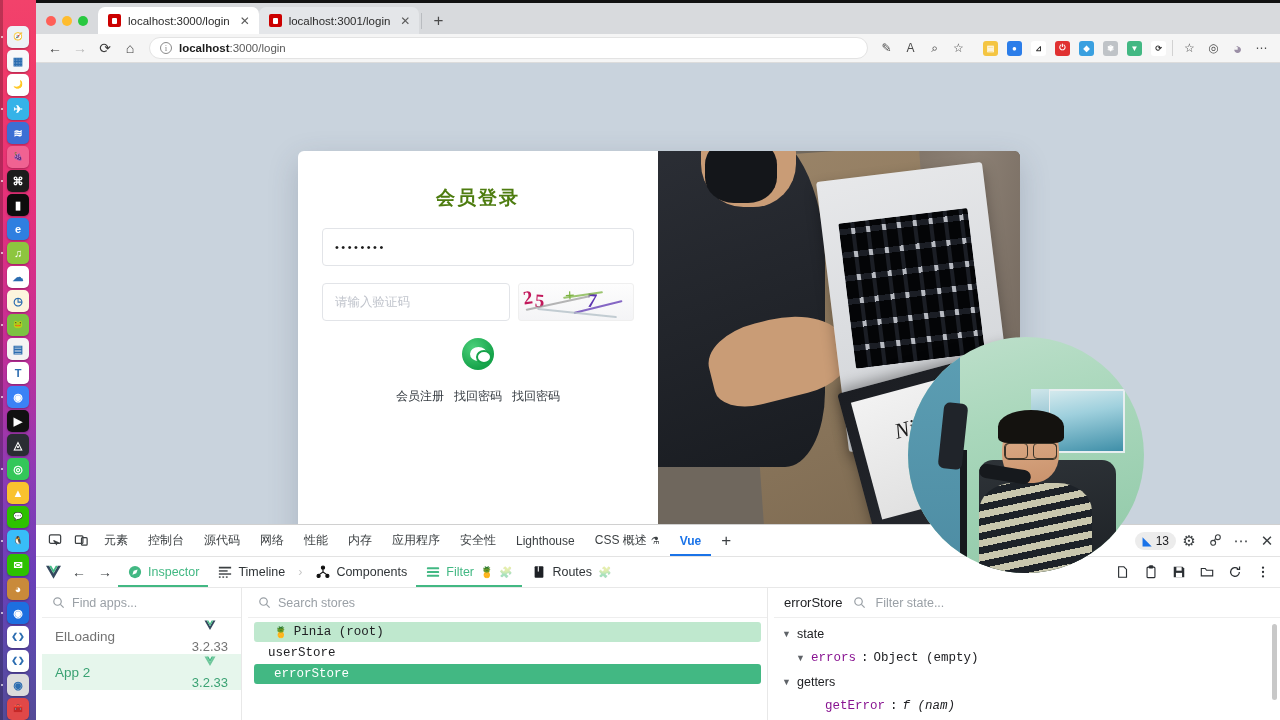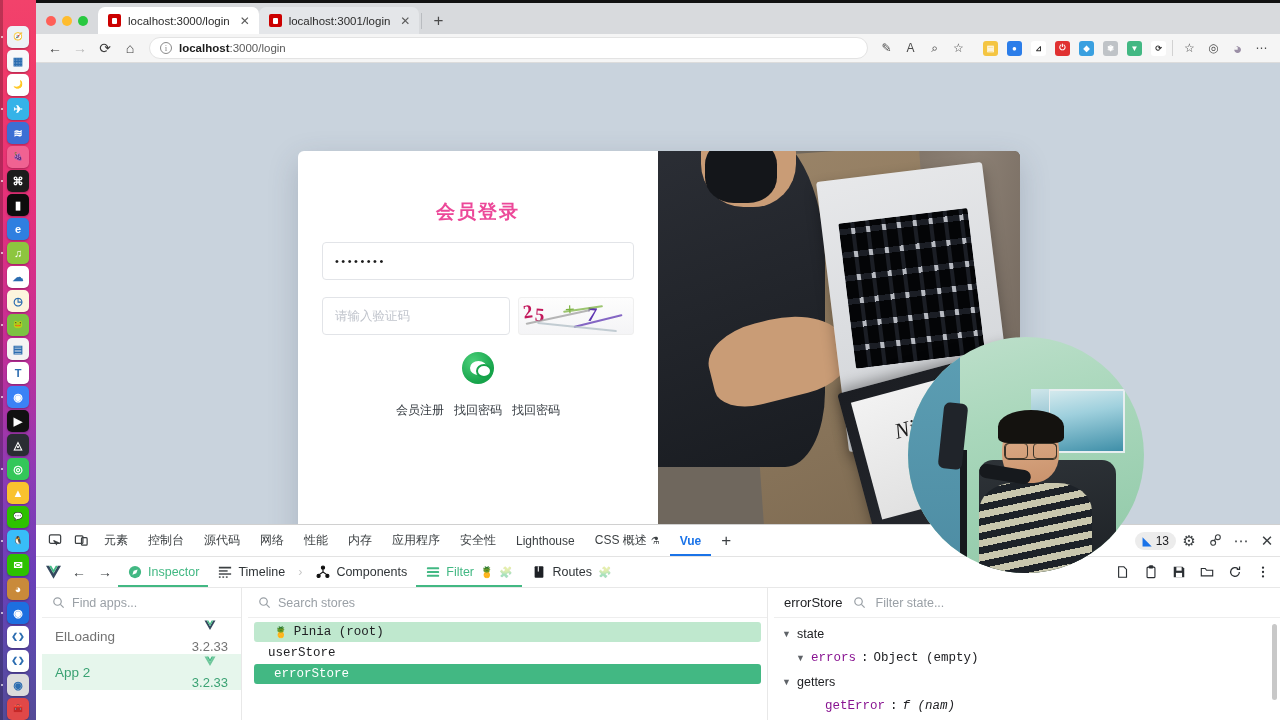--- a/index.html
+++ b/index.html
@@ -114,21 +114,21 @@
     width: 722px; height: 400px; top: 88px;
     display: flex;
     border-radius: 6px; overflow: hidden;
     box-shadow: 0 10px 30px rgba(60,70,90,.22);
   }
   .login-left {
     width: 360px; background: #fff;
     padding: 34px 24px 0 24px;
     display: flex; flex-direction: column; align-items: center;
   }
-  .login-title { font-size: 19px; font-weight: 700; color: #ec4899; letter-spacing: 2px; margin-top: 14px; }
+  .login-title { font-size: 19px; font-weight: 700; color: #4d7c0f; letter-spacing: 2px; margin-top: 0; }
   .field {
     width: 312px; height: 38px; margin-top: 17px;
     border: 1px solid #e2e4e8; border-radius: 4px;
     background: #fff; display: flex; align-items: center; padding: 0 12px;
     font-size: 12.5px; color: #c0c4cc;
   }
   .field.filled { color: #1b1b1b; letter-spacing: 2.5px; font-size: 11px; }
   .row-captcha { width: 312px; display: flex; align-items: center; gap: 8px; margin-top: 17px; }
   .row-captcha .field { margin-top: 0; width: 188px; }
   .captcha {

